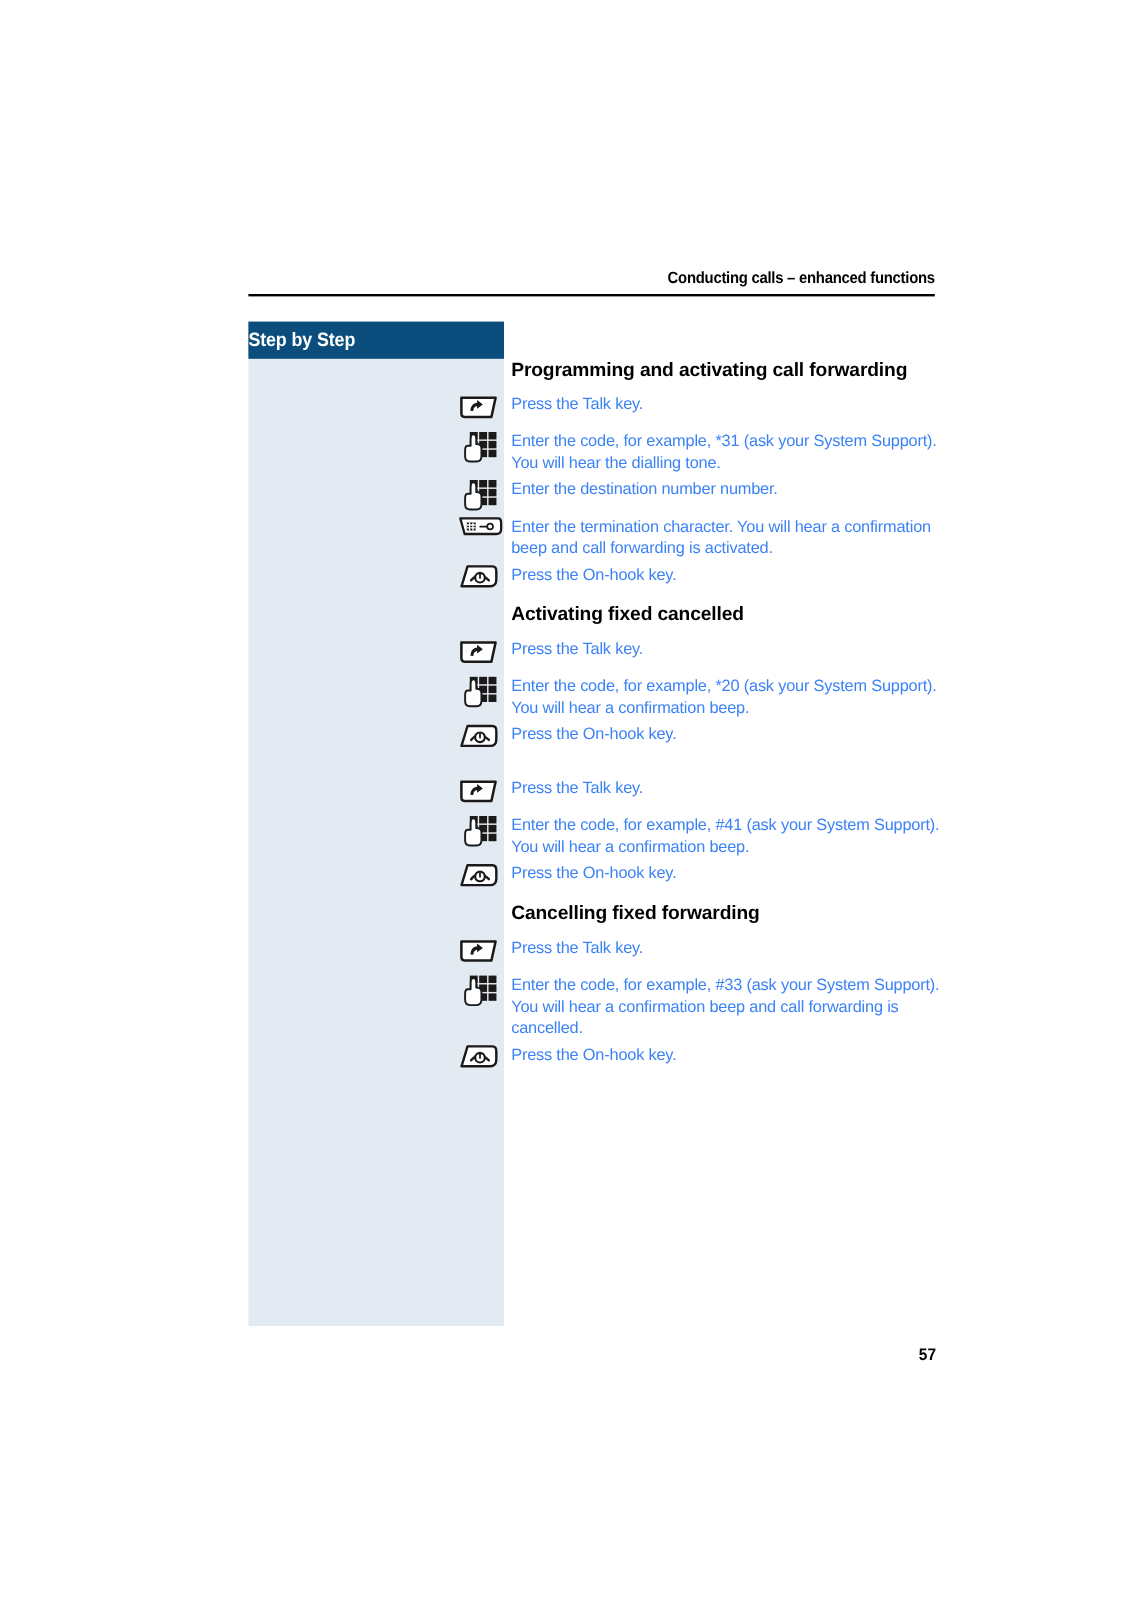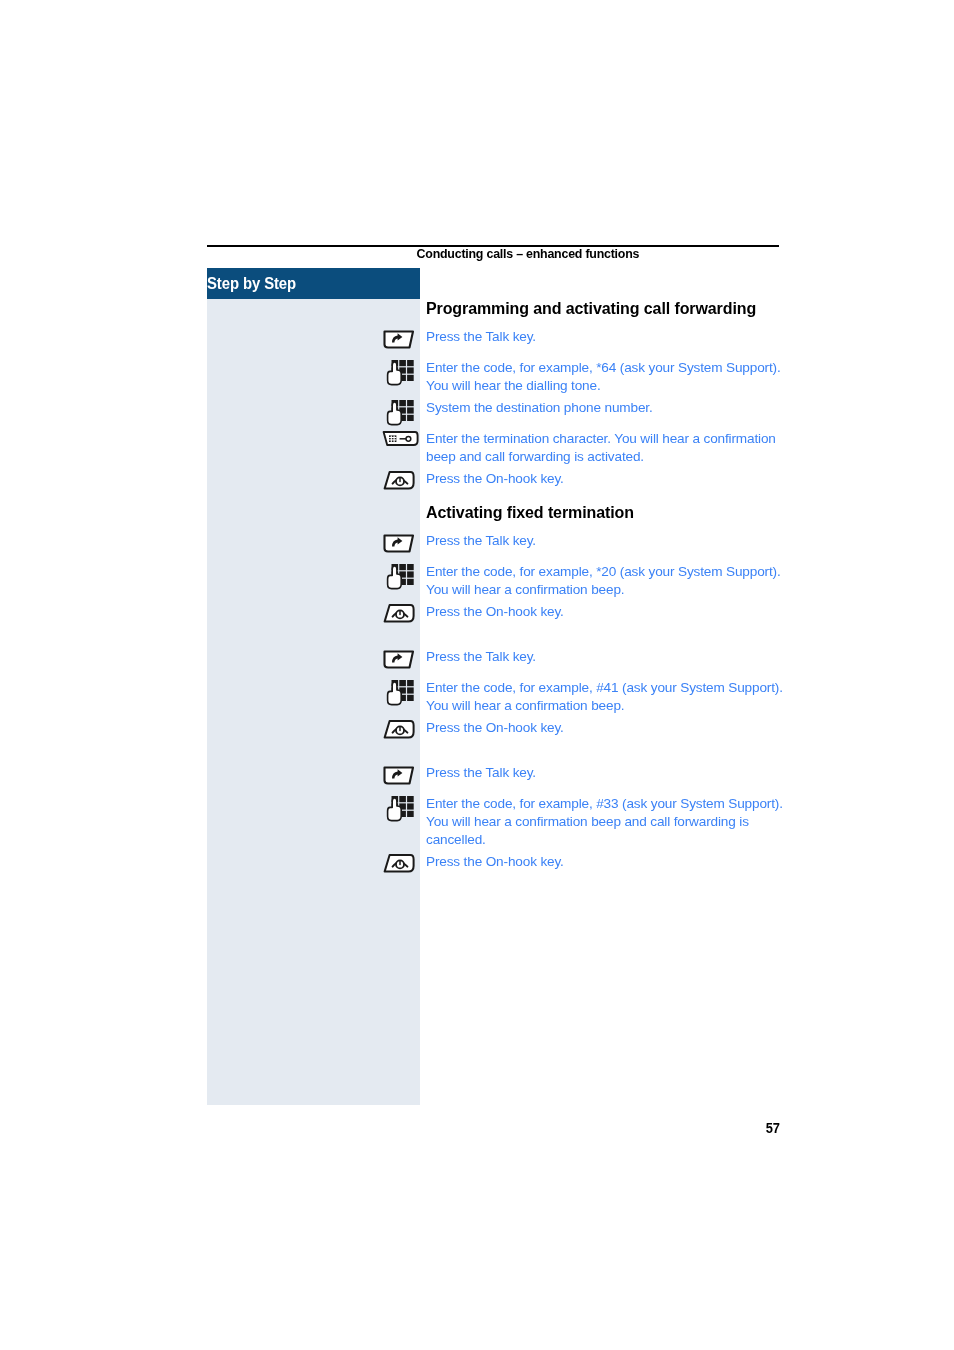--- a/index.html
+++ b/index.html
@@ -12,25 +12,24 @@
     height: 1350px;
     position: relative;
     font-family: "Liberation Sans", sans-serif;
     color: #000000;
     overflow: hidden;
   }
 
   
   #page-header {
     position: absolute;
-    left: 219px;
+    left: 207px;
     top: 224px;
     width: 572px;
-    text-align: center;
-    margin-top: 22px;
+    text-align: right;
   }
   #page-header .header-text {
     font-family: "Liberation Sans", sans-serif;
     font-weight: bold;
     font-size: 13.5px;
     letter-spacing: -0.25px;
     color: #000;
     display: block;
     transform: scaleX(0.92);
     transform-origin: right center;
@@ -174,44 +173,44 @@
         <rect x="9.5" y="15.8" width="6.6" height="6.2"></rect>
         <rect x="17.3" y="15.8" width="6.6" height="6.2"></rect>
         <rect x="25.1" y="15.8" width="6.6" height="6.2"></rect>
       </g>
       <path d="M10.2 7.0 Q10.2 3.0 12.6 3.0 Q14.9 3.0 14.9 7.0 L14.9 11.0
                L16.9 11.2 Q19.2 11.5 19.2 14.6 L19.2 21.0
                Q19.2 25.6 15.2 25.6 L9.6 25.6 Q5.6 25.6 5.6 21.2
                L5.6 16.0 Q5.6 12.4 8.0 12.4 L10.2 12.4 Z" fill="#ffffff" stroke="#1a1a1a" stroke-width="1.6" stroke-linejoin="round"></path>
     </svg>
       </span>
-      <span class="step-text">Enter the code, for example, *64 (ask your System Support). You will hear the dialling tone.</span>
-    </div>
-    <div class="gap-step-tight"></div>
-    <div class="step-row">
-      <span class="step-icon">
-        <svg width="34" height="30" viewBox="0 0 34 30">
-      <g fill="#1a1a1a">
-        <rect x="9.5" y="1" width="6.6" height="6.2"></rect>
-        <rect x="17.3" y="1" width="6.6" height="6.2"></rect>
-        <rect x="25.1" y="1" width="6.6" height="6.2"></rect>
-        <rect x="9.5" y="8.4" width="6.6" height="6.2"></rect>
-        <rect x="17.3" y="8.4" width="6.6" height="6.2"></rect>
-        <rect x="25.1" y="8.4" width="6.6" height="6.2"></rect>
-        <rect x="9.5" y="15.8" width="6.6" height="6.2"></rect>
-        <rect x="17.3" y="15.8" width="6.6" height="6.2"></rect>
-        <rect x="25.1" y="15.8" width="6.6" height="6.2"></rect>
-      </g>
-      <path d="M10.2 7.0 Q10.2 3.0 12.6 3.0 Q14.9 3.0 14.9 7.0 L14.9 11.0
-               L16.9 11.2 Q19.2 11.5 19.2 14.6 L19.2 21.0
-               Q19.2 25.6 15.2 25.6 L9.6 25.6 Q5.6 25.6 5.6 21.2
-               L5.6 16.0 Q5.6 12.4 8.0 12.4 L10.2 12.4 Z" fill="#ffffff" stroke="#1a1a1a" stroke-width="1.6" stroke-linejoin="round"></path>
-    </svg>
-      </span>
-      <span class="step-text">System the destination phone number.</span>
+      <span class="step-text">Enter the code, for example, *31 (ask your System Support). You will hear the dialling tone.</span>
+    </div>
+    <div class="gap-step-tight"></div>
+    <div class="step-row">
+      <span class="step-icon">
+        <svg width="34" height="30" viewBox="0 0 34 30">
+      <g fill="#1a1a1a">
+        <rect x="9.5" y="1" width="6.6" height="6.2"></rect>
+        <rect x="17.3" y="1" width="6.6" height="6.2"></rect>
+        <rect x="25.1" y="1" width="6.6" height="6.2"></rect>
+        <rect x="9.5" y="8.4" width="6.6" height="6.2"></rect>
+        <rect x="17.3" y="8.4" width="6.6" height="6.2"></rect>
+        <rect x="25.1" y="8.4" width="6.6" height="6.2"></rect>
+        <rect x="9.5" y="15.8" width="6.6" height="6.2"></rect>
+        <rect x="17.3" y="15.8" width="6.6" height="6.2"></rect>
+        <rect x="25.1" y="15.8" width="6.6" height="6.2"></rect>
+      </g>
+      <path d="M10.2 7.0 Q10.2 3.0 12.6 3.0 Q14.9 3.0 14.9 7.0 L14.9 11.0
+               L16.9 11.2 Q19.2 11.5 19.2 14.6 L19.2 21.0
+               Q19.2 25.6 15.2 25.6 L9.6 25.6 Q5.6 25.6 5.6 21.2
+               L5.6 16.0 Q5.6 12.4 8.0 12.4 L10.2 12.4 Z" fill="#ffffff" stroke="#1a1a1a" stroke-width="1.6" stroke-linejoin="round"></path>
+    </svg>
+      </span>
+      <span class="step-text">Enter the destination number number.</span>
     </div>
     <div class="gap-step"></div>
     <div class="step-row">
       <span class="step-icon">
         <svg width="38" height="18" viewBox="0 0 38 18">
       <path d="M1.6 2.0 L33.0 2.0 Q35.6 2.0 35.6 5.4 L35.6 11.0 Q35.6 15.0 31.6 15.0 L5.2 15.0 Z" fill="#ffffff" stroke="#1a1a1a" stroke-width="1.9" stroke-linejoin="round"></path>
       <g fill="#1a1a1a">
         <rect x="7.0" y="5.4" width="7.4" height="6.6"></rect>
       </g>
       <g stroke="#ffffff" stroke-width="1.1">
@@ -235,21 +234,21 @@
       <path d="M7.6 2.0 L28.4 2.0 Q31.6 2.0 31.6 6.2 L31.6 13.0
                Q31.6 18.6 26.4 18.6 L2.6 18.6 Z" fill="#ffffff" stroke="#1a1a1a" stroke-width="2.0" stroke-linejoin="round"></path>
       <path d="M10.6 13.6 Q17.2 5.6 25.4 13.6" fill="none" stroke="#1a1a1a" stroke-width="2.0" stroke-linecap="round"></path>
       <circle cx="18.0" cy="11.4" r="4.0" fill="#ffffff" stroke="#1a1a1a" stroke-width="1.8"></circle>
       <line x1="18.0" y1="8.6" x2="18.0" y2="11.6" stroke="#1a1a1a" stroke-width="1.5" stroke-linecap="round"></line>
     </svg>
       </span>
       <span class="step-text">Press the On-hook key.</span>
     </div>
     <div class="gap-before-heading"></div>
-    <div class="section-heading">Activating fixed termination</div>
+    <div class="section-heading">Activating fixed cancelled</div>
     <div class="gap-after-heading"></div>
     <div class="step-row">
       <span class="step-icon">
         <svg width="34" height="24" viewBox="0 0 34 24">
       <path d="M2.5 3.5 L2.5 16.5 Q2.5 19.5 6 19.5 L27.5 19.5 L31 3.5 Z" fill="#ffffff" stroke="#1a1a1a" stroke-width="2.1" stroke-linejoin="round"></path>
       <path d="M10 14.5 Q10.2 8.2 15.6 7.6 L15.6 5.3 L20.4 9.1 L15.6 12.6 L15.6 10.4 Q12.6 10.8 12.4 14.6 Z" fill="#1a1a1a"></path>
     </svg>
       </span>
       <span class="step-text">Press the Talk key.</span>
     </div>
@@ -330,20 +329,21 @@
       <path d="M7.6 2.0 L28.4 2.0 Q31.6 2.0 31.6 6.2 L31.6 13.0
                Q31.6 18.6 26.4 18.6 L2.6 18.6 Z" fill="#ffffff" stroke="#1a1a1a" stroke-width="2.0" stroke-linejoin="round"></path>
       <path d="M10.6 13.6 Q17.2 5.6 25.4 13.6" fill="none" stroke="#1a1a1a" stroke-width="2.0" stroke-linecap="round"></path>
       <circle cx="18.0" cy="11.4" r="4.0" fill="#ffffff" stroke="#1a1a1a" stroke-width="1.8"></circle>
       <line x1="18.0" y1="8.6" x2="18.0" y2="11.6" stroke="#1a1a1a" stroke-width="1.5" stroke-linecap="round"></line>
     </svg>
       </span>
       <span class="step-text">Press the On-hook key.</span>
     </div>
     <div class="gap-before-heading"></div>
+    <div class="section-heading">Cancelling fixed forwarding</div>
     <div class="gap-after-heading"></div>
     <div class="step-row">
       <span class="step-icon">
         <svg width="34" height="24" viewBox="0 0 34 24">
       <path d="M2.5 3.5 L2.5 16.5 Q2.5 19.5 6 19.5 L27.5 19.5 L31 3.5 Z" fill="#ffffff" stroke="#1a1a1a" stroke-width="2.1" stroke-linejoin="round"></path>
       <path d="M10 14.5 Q10.2 8.2 15.6 7.6 L15.6 5.3 L20.4 9.1 L15.6 12.6 L15.6 10.4 Q12.6 10.8 12.4 14.6 Z" fill="#1a1a1a"></path>
     </svg>
       </span>
       <span class="step-text">Press the Talk key.</span>
     </div>

